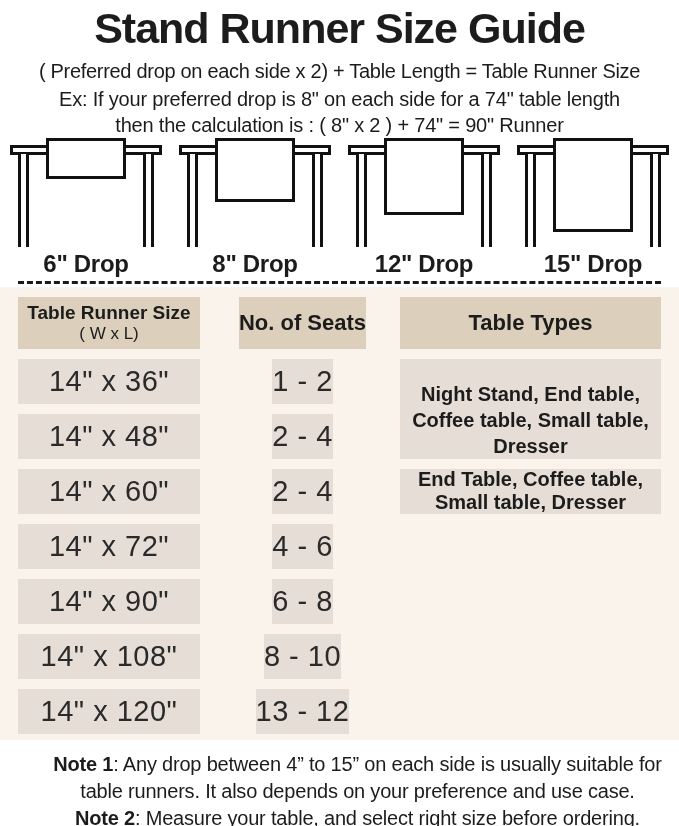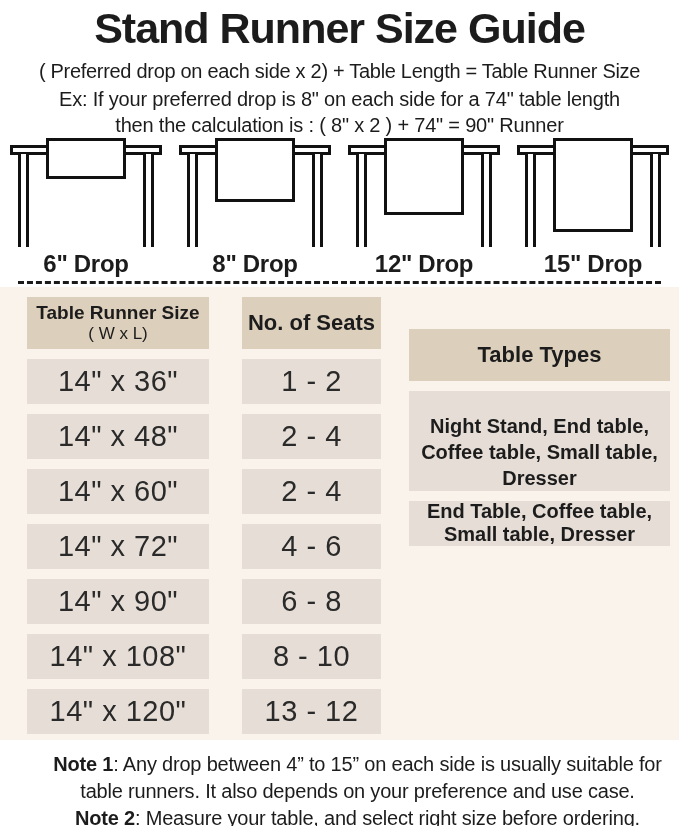--- a/index.html
+++ b/index.html
@@ -21,25 +21,25 @@
   .leg { position:absolute; top:9px; bottom:0; width:11px; border-left:3px solid #111; border-right:3px solid #111; background:#fff; }
   .leg.left { left:8px; }
   .leg.right { right:8px; }
   .runner { position:absolute; top:-7px; left:50%; transform:translateX(-50%); width:80px; border:3px solid #111; background:#fff; z-index:2; }
   .drop-label { font-size:24px; font-weight:700; margin-top:3px; letter-spacing:-0.3px; }
 
   .dashed-divider { margin:3px 18px 0 18px; border-top:3px dashed #1a1a1a; height:0; }
 
   
   .panel { background:#f9f3ec; margin-top:3px; padding:10px 0 6px 0; }
-  .size-grid { display:flex; padding-left:27px;border-radius:30px; }
+  .size-grid { display:flex; padding-left:18px;border-radius:30px; }
   .col { display:flex; flex-direction:column; row-gap:10px; }
   .col-size  { width:182px; }
-  .col-seats { width:139px; margin-left:33px; }
-  .col-types { width:261px; margin-left:28px;margin-top:32px; }
+  .col-seats { width:139px; margin-left:33px;align-items:center; }
+  .col-types { width:261px; margin-left:28px; }
   .cell { display:flex; flex-direction:column; align-items:center; justify-content:center; text-align:center; }
   .head-cell { height:52px; background:#dccfbb; }
   .data-cell { height:45px; background:#e6ded6; }
   .head-main { font-size:19px; font-weight:700; line-height:22px; }
   .head-sub  { font-size:17px; font-weight:400; line-height:20px; }
   .head-single { font-size:22px; font-weight:700; }
   .size-text, .seats-text { font-size:29px; font-weight:400; letter-spacing:0.5px; color:#2a2a2a; }
   .group-cell { background:#e6ded6; font-weight:700;justify-content:flex-end; }
   .group-a { height:100px; font-size:20px; line-height:26px; }
   .group-a .group-text { max-width:240px; }

